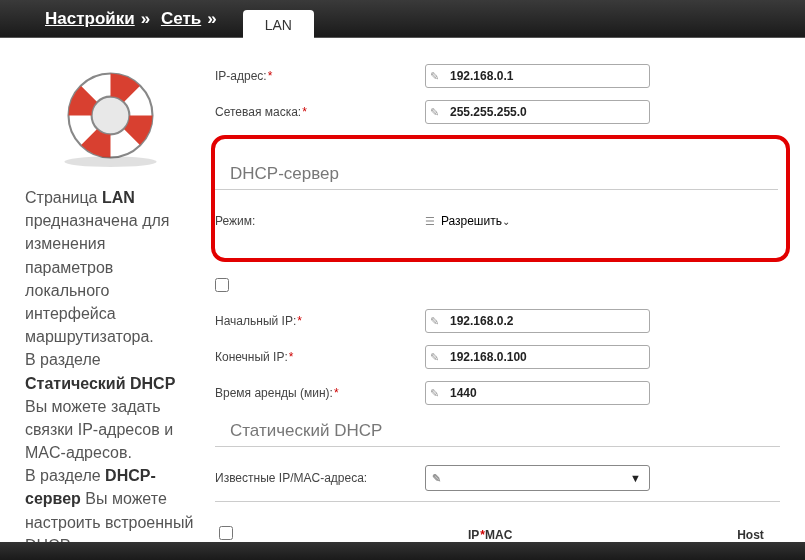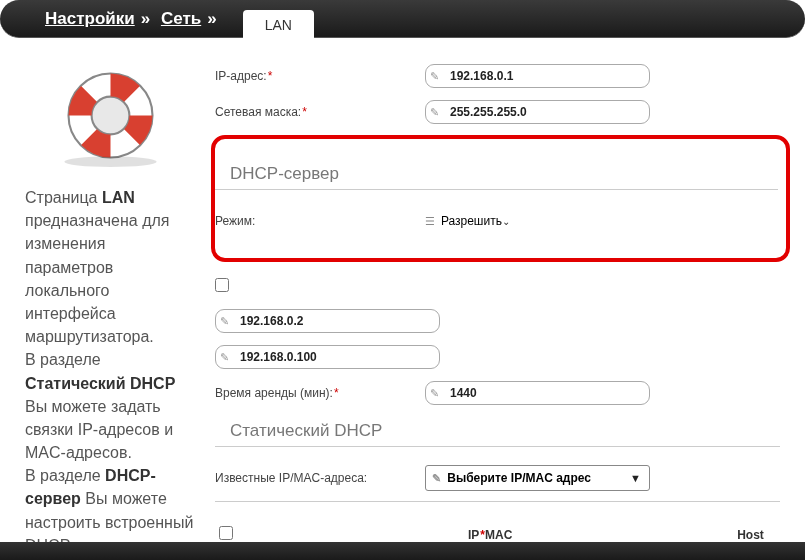--- a/index.html
+++ b/index.html
@@ -3,21 +3,20 @@
 <meta charset="utf-8">
 <style>
 * { box-sizing: border-box; margin: 0; padding: 0; }
 body { font-family: Arial, sans-serif; font-size: 12px; background: #fff; }
 .frame { width: 805px; height: 560px; background: #fff; position: relative; overflow: hidden; }
 .topbar {
   height: 38px;
   background: linear-gradient(to bottom, #3a3a3a, #1a1a1a);
   display: flex; align-items: center; padding-left: 45px; color: #fff;
   border-bottom: 1px solid #555;
-  border-radius: 19px;
 }
 .breadcrumb { font-size: 17px; font-weight: bold; }
 .breadcrumb a { color: #fff; text-decoration: underline; cursor: pointer; }
 .breadcrumb .sep { margin: 0 6px; }
 .tab {
   background: #fff; color: #333; padding: 7px 22px; margin-left: 20px;
   border-radius: 4px 4px 0 0; font-size: 14px; font-weight: normal;
   position: relative; top: 6px;
 }
 .content { display: flex; padding: 25px 15px 15px 15px; background: #fff; }
@@ -25,21 +24,21 @@
 .lifesaver-wrap { text-align: center; margin-bottom: 15px; }
 .sidetext { color: #555; font-size: 16px; line-height: 1.45; }
 .sidetext b { color: #333; }
 .readmore { color: #c00; text-decoration: underline dotted; float: right; margin-top: 28px; cursor: pointer; }
 .main { flex: 1; padding-right: 10px; }
 .row { display: flex; align-items: center; margin-bottom: 10px; min-height: 26px; }
 .label { width: 210px; color: #444; font-size: 12px; }
 .req { color: #c00; margin-left: 1px; }
 .input { position: relative; }
 .input input, .input .selectbox {
-  width: 225px; height: 24px; border: 1px solid #aaa; border-radius: 9px;
+  width: 225px; height: 24px; border: 1px solid #aaa; border-radius: 3px;
   padding: 0 8px 0 24px; font-size: 12px; font-weight: bold; color: #222;
   background: #fff;
 }
 .input .pencil {
   position: absolute; left: 5px; top: 50%; transform: translateY(-50%);
   font-size: 11px; color: #999; pointer-events: none;
 }
 .section-title { font-size: 17px; color: #777; margin: 15px 0 5px 15px; }
 .section-hr { border: none; border-top: 1px solid #ccc; margin-bottom: 18px; }
 .highlight {
@@ -121,37 +120,38 @@
               </span>
             <span class="chev">⌄</span>
           </div>
         </div>
       </div>
 
       <div class="row">
         <input type="checkbox" class="checkbox" style="">
       </div>
       <div class="row">
+        <span class="label"><span>Начальный IP:</span><span class="req">*</span></span>
         <span class="input"><span class="pencil">✎</span><input value="192.168.0.2" style=""></span>
       </div>
       <div class="row">
+        <span class="label"><span>Конечный IP:</span><span class="req">*</span></span>
         <span class="input"><span class="pencil">✎</span><input value="192.168.0.100" style=""></span>
       </div>
       <div class="row">
         <span class="label"><span>Время аренды (мин):</span><span class="req">*</span></span>
         <span class="input"><span class="pencil">✎</span><input value="1440" style=""></span>
       </div>
 
       <div class="section-title">Статический DHCP</div>
       <hr class="section-hr">
       <div class="row">
         <span class="label">Известные IP/MAC-адреса:</span>
         <div class="ipmac-select">
           <span class="pencil2">✎</span>
-          <span>Выберите IP/MAC адрес</span>
           <span class="tri">▼</span>
         </div>
       </div>
       <hr class="section-hr" style="margin-top:6px">
       <div class="tablehead">
         <span class="c1"><input type="checkbox" class="checkbox" style=""></span>
         <span class="c2"><span>IP</span><span class="req">*</span></span>
         <span class="c3">MAC</span>
         <span class="c4">Host</span>
       </div>

